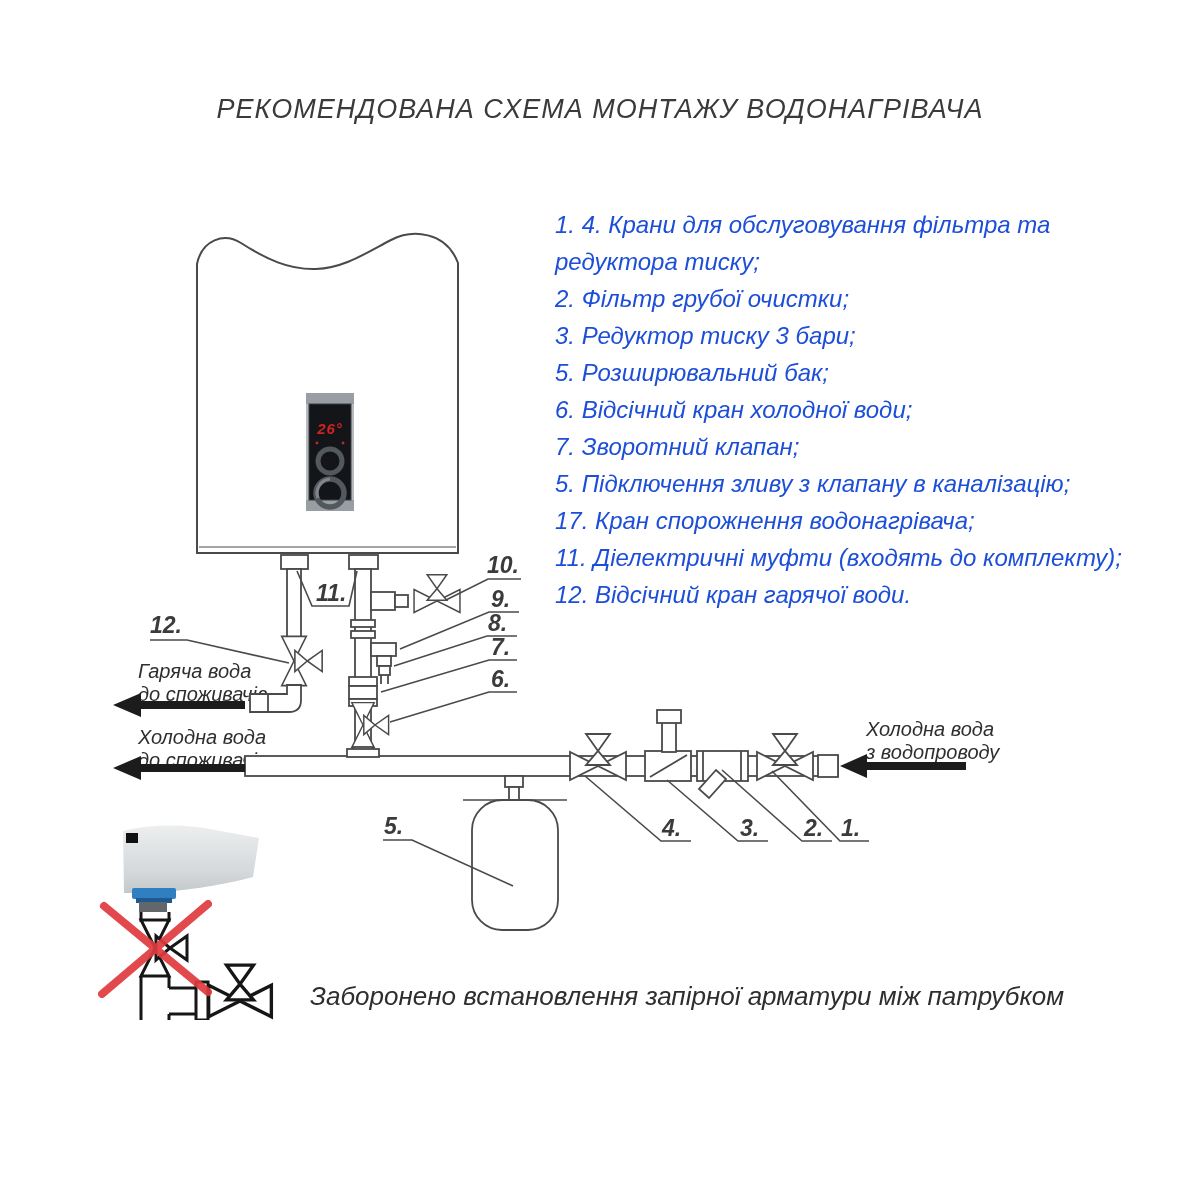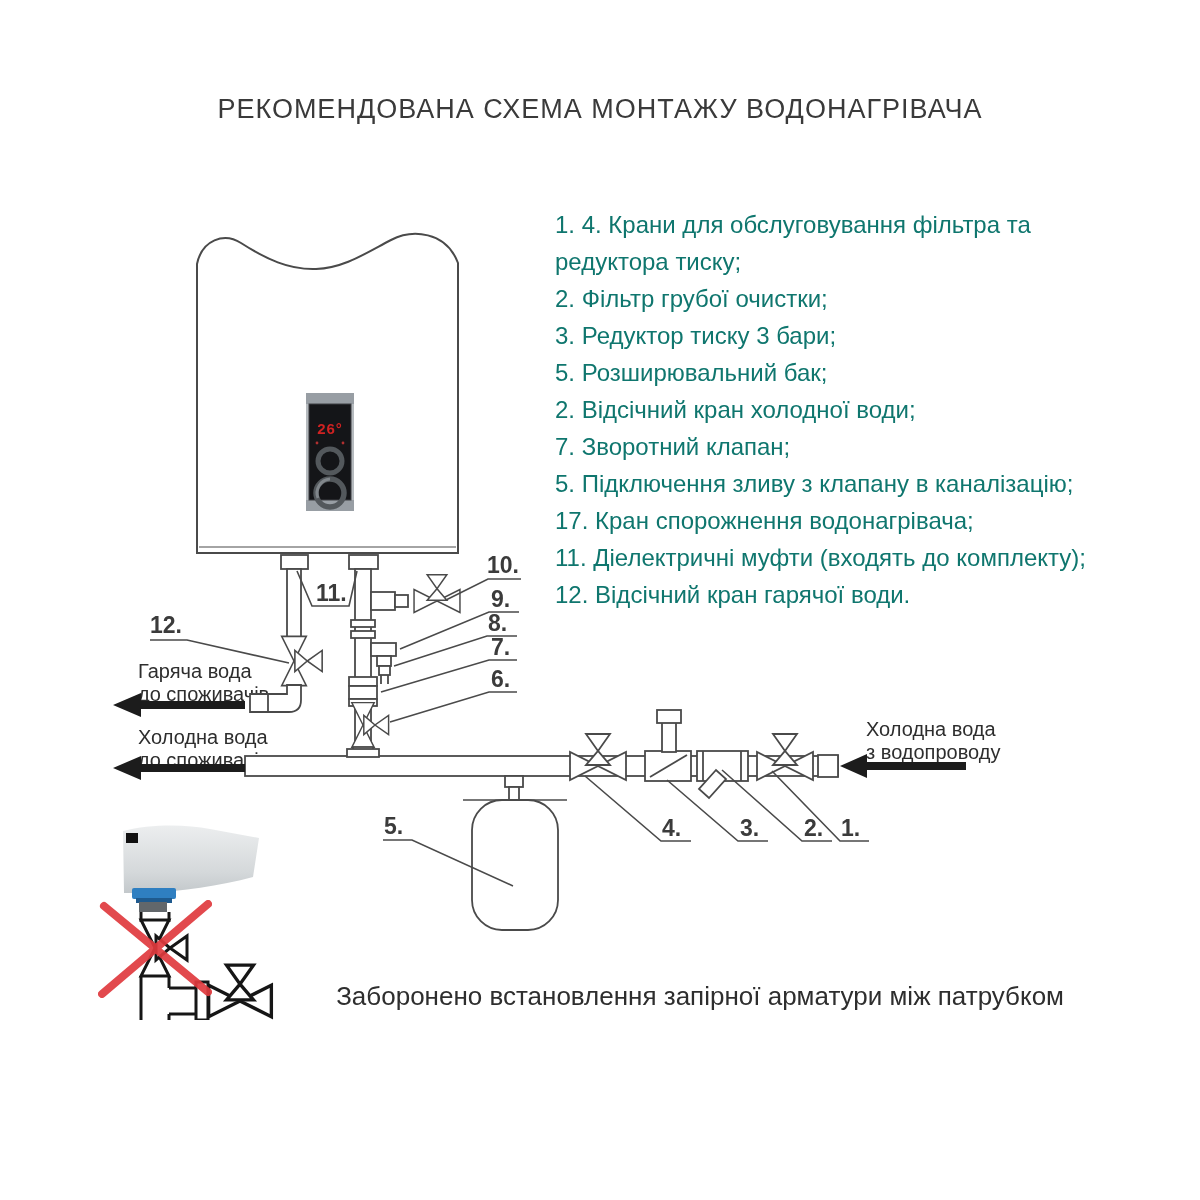--- a/index.html
+++ b/index.html
@@ -1,42 +1,42 @@
 <!DOCTYPE html>
 <html><head>
 <meta charset="utf-8">
 <style>
   html,body{margin:0;padding:0;background:#fff;}
   .page{position:relative;width:1200px;height:1020px;background:#fff;overflow:hidden;
-        font-family:"Liberation Sans",sans-serif;color:#2f2f2f;}
+        font-family:"Liberation Sans",sans-serif;color:#2f2f2f;font-style:italic;}
   .title{position:absolute;left:0;top:94px;width:1200px;text-align:center;
          font-size:27px;letter-spacing:1px;color:#3a3a3a;}
   .legend{position:absolute;left:555px;top:206px;width:572px;
-          font-size:24px;line-height:37px;color:#0f766e;}
+          font-size:24px;line-height:37px;color:#1d4ed8;}
   .legend div{white-space:normal;}
   .note{position:absolute;left:294px;top:976px;width:770px;
         font-size:26px;line-height:40px;color:#2e2e2e;text-align:right;}
   .flow-label{position:absolute;font-size:20px;line-height:23px;color:#2e2e2e;}
   .scheme{position:absolute;left:0;top:0;}
   .scheme text{font-family:"Liberation Sans",sans-serif;font-size:23px;font-weight:600;fill:#3b3b3b;}
   .scheme text.disp{font-size:15px;font-weight:700;fill:#cf2222;letter-spacing:1px;}
 </style>
 </head>
 <body>
 
 <div class="page">
 
   <div class="title">РЕКОМЕНДОВАНА СХЕМА МОНТАЖУ ВОДОНАГРІВАЧА</div>
 
   <div class="legend">
     <div>1. 4. Крани для обслуговування фільтра та редуктора тиску;</div>
     <div>2. Фільтр грубої очистки;</div>
     <div>3. Редуктор тиску 3 бари;</div>
     <div>5. Розширювальний бак;</div>
-    <div>2. Відсічний кран холодної води;</div>
+    <div>6. Відсічний кран холодної води;</div>
     <div>7. Зворотний клапан;</div>
     <div>5. Підключення зливу з клапану в каналізацію;</div>
     <div>17. Кран спорожнення водонагрівача;</div>
     <div>11. Діелектричні муфти (входять до комплекту);</div>
     <div>12. Відсічний кран гарячої води.</div>
   </div>
 
   <div class="note">Заборонено встановлення запірної арматури між патрубком входу холодної води та запобіжним клапаном.</div>
 
   <div class="flow-label" style="left:138px;top:660px;">

